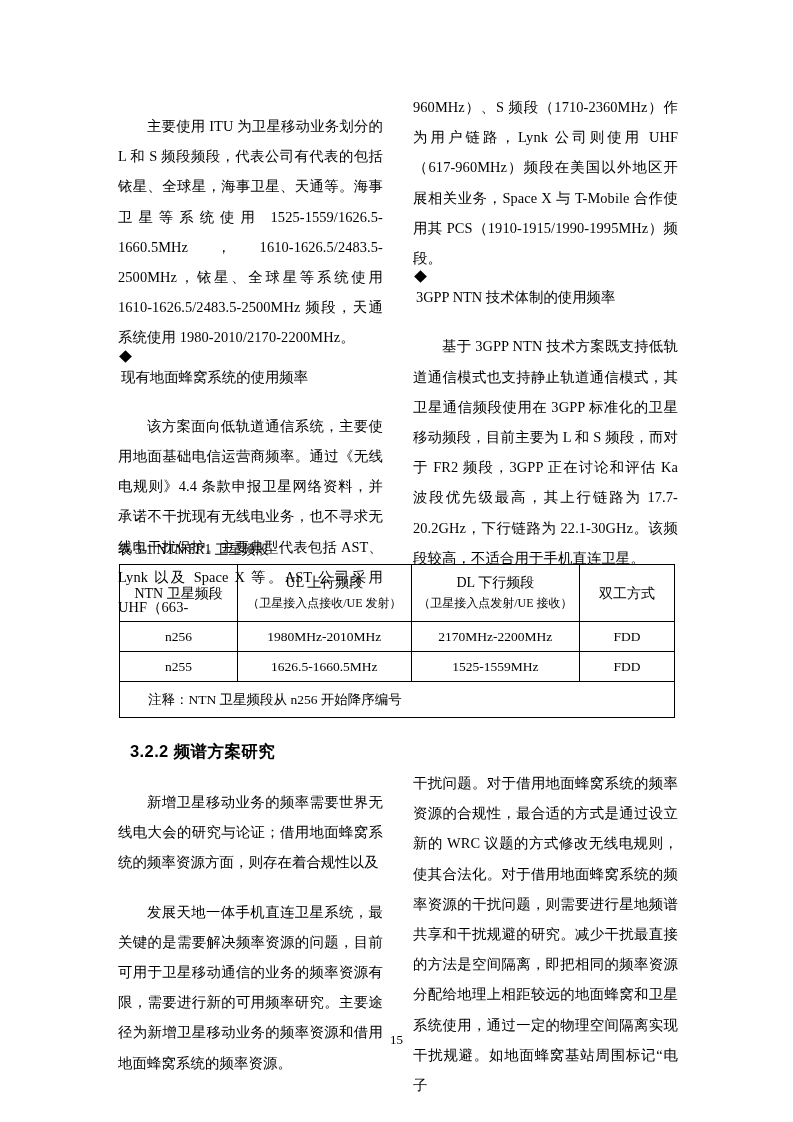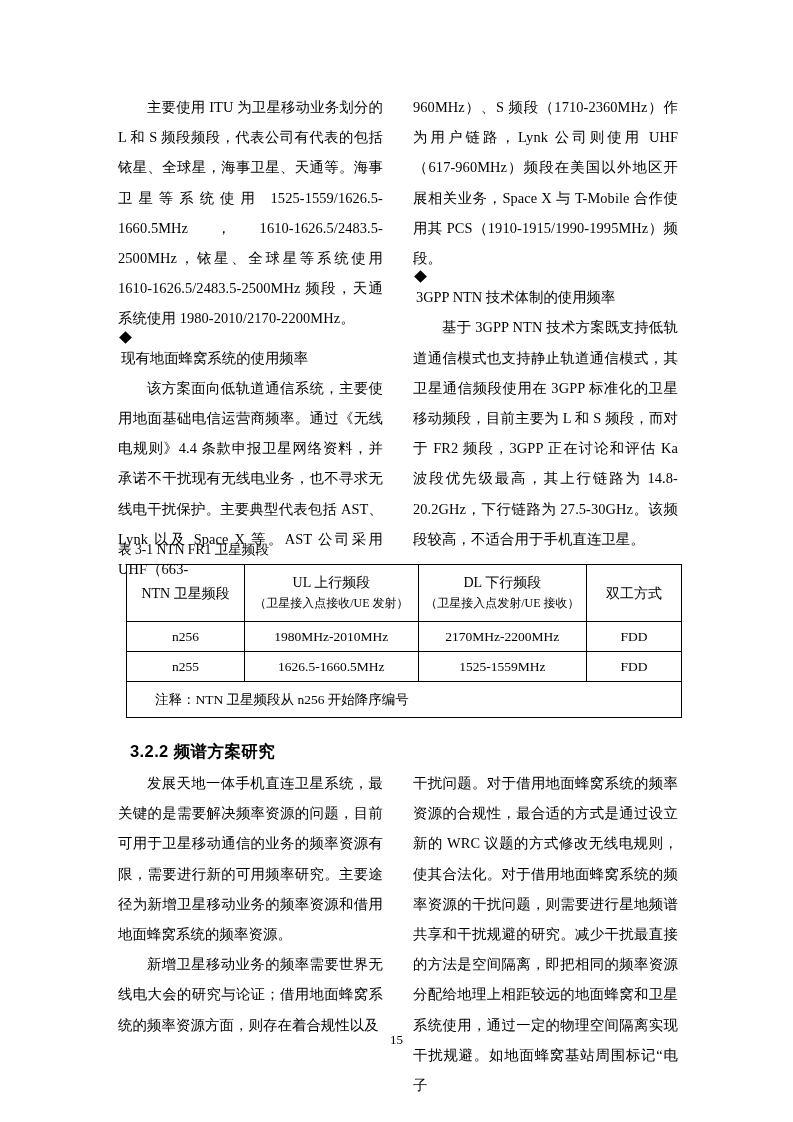--- a/index.html
+++ b/index.html
@@ -39,21 +39,21 @@
 
   p.body {
     margin: 0 0 0 0;
     font-size: 14.4px;
     line-height: 30.2px;
     text-align: justify;
     text-justify: inter-ideograph;
     text-indent: 0;
     letter-spacing: 0.1px;
   }
-  p.body.indent { text-indent: 29px; }
+  p.body.indent { text-indent: 29px; margin-top: 19px; }
 
   .bullet-line {
     font-size: 14.4px;
     line-height: 30.2px;
     display: flex;
     align-items: baseline;
     flex-direction: column;
   }
   .diamond {
     display: inline-block;
@@ -74,21 +74,21 @@
     position: absolute;
     left: 118px;
     top: 540px;
     width: 556px;
     text-align: left;
     font-size: 13.6px;
     line-height: 20px;
   }
   table.ntn {
     position: absolute;
-    left: 126px;
+    left: 119px;
     top: 564px;
     width: 556px;
     border-collapse: collapse;
     font-size: 13px;
   }
   table.ntn td, table.ntn th {
     border: 1px solid #000;
     text-align: center;
     vertical-align: middle;
     padding: 2px 3px;
@@ -163,21 +163,21 @@
     </div>
 
     <div class="col right">
       <p class="body">960MHz）、S 频段（1710-2360MHz）作为用户链路，Lynk 公司则使用 UHF（617-960MHz）频段在美国以外地区开展相关业务，Space X 与 T-Mobile 合作使用其 PCS（1910-1915/1990-1995MHz）频段。</p>
 
       <div class="bullet-line">
         <span class="diamond"></span>
         <span class="bullet-text">3GPP NTN 技术体制的使用频率</span>
       </div>
 
-      <p class="body indent">基于 3GPP NTN 技术方案既支持低轨道通信模式也支持静止轨道通信模式，其卫星通信频段使用在 3GPP 标准化的卫星移动频段，目前主要为 L 和 S 频段，而对于 FR2 频段，3GPP 正在讨论和评估 Ka 波段优先级最高，其上行链路为 14.8-20.2GHz，下行链路为 27.5-30GHz。该频段较高，不适合用于手机直连卫星。</p>
+      <p class="body indent">基于 3GPP NTN 技术方案既支持低轨道通信模式也支持静止轨道通信模式，其卫星通信频段使用在 3GPP 标准化的卫星移动频段，目前主要为 L 和 S 频段，而对于 FR2 频段，3GPP 正在讨论和评估 Ka 波段优先级最高，其上行链路为 17.7-20.2GHz，下行链路为 22.1-30GHz。该频段较高，不适合用于手机直连卫星。</p>
     </div>
   </div>
 
   <div class="table-caption">表 3-1 NTN FR1 卫星频段</div>
 
   <table class="ntn">
     <thead>
       <tr>
         <th class="hcell c1">
           <span class="h-main">NTN 卫星频段</span>
@@ -211,22 +211,22 @@
       <tr>
         <td class="notecell" colspan="4">注释：NTN 卫星频段从 n256 开始降序编号</td>
       </tr>
     </tbody>
   </table>
 
   <h2 class="section">3.2.2  频谱方案研究</h2>
 
   <div class="cols2">
     <div class="col left">
+      <p class="body indent">新增卫星移动业务的频率需要世界无线电大会的研究与论证；借用地面蜂窝系统的频率资源方面，则存在着合规性以及</p>
       <p class="body indent">发展天地一体手机直连卫星系统，最关键的是需要解决频率资源的问题，目前可用于卫星移动通信的业务的频率资源有限，需要进行新的可用频率研究。主要途径为新增卫星移动业务的频率资源和借用地面蜂窝系统的频率资源。</p>
-      <p class="body indent">新增卫星移动业务的频率需要世界无线电大会的研究与论证；借用地面蜂窝系统的频率资源方面，则存在着合规性以及</p>
     </div>
 
     <div class="col right">
       <p class="body">干扰问题。对于借用地面蜂窝系统的频率资源的合规性，最合适的方式是通过设立新的 WRC 议题的方式修改无线电规则，使其合法化。对于借用地面蜂窝系统的频率资源的干扰问题，则需要进行星地频谱共享和干扰规避的研究。减少干扰最直接的方法是空间隔离，即把相同的频率资源分配给地理上相距较远的地面蜂窝和卫星系统使用，通过一定的物理空间隔离实现干扰规避。如地面蜂窝基站周围标记“电子</p>
     </div>
   </div>
 
   <div class="page-number">15</div>
 
 </div>

